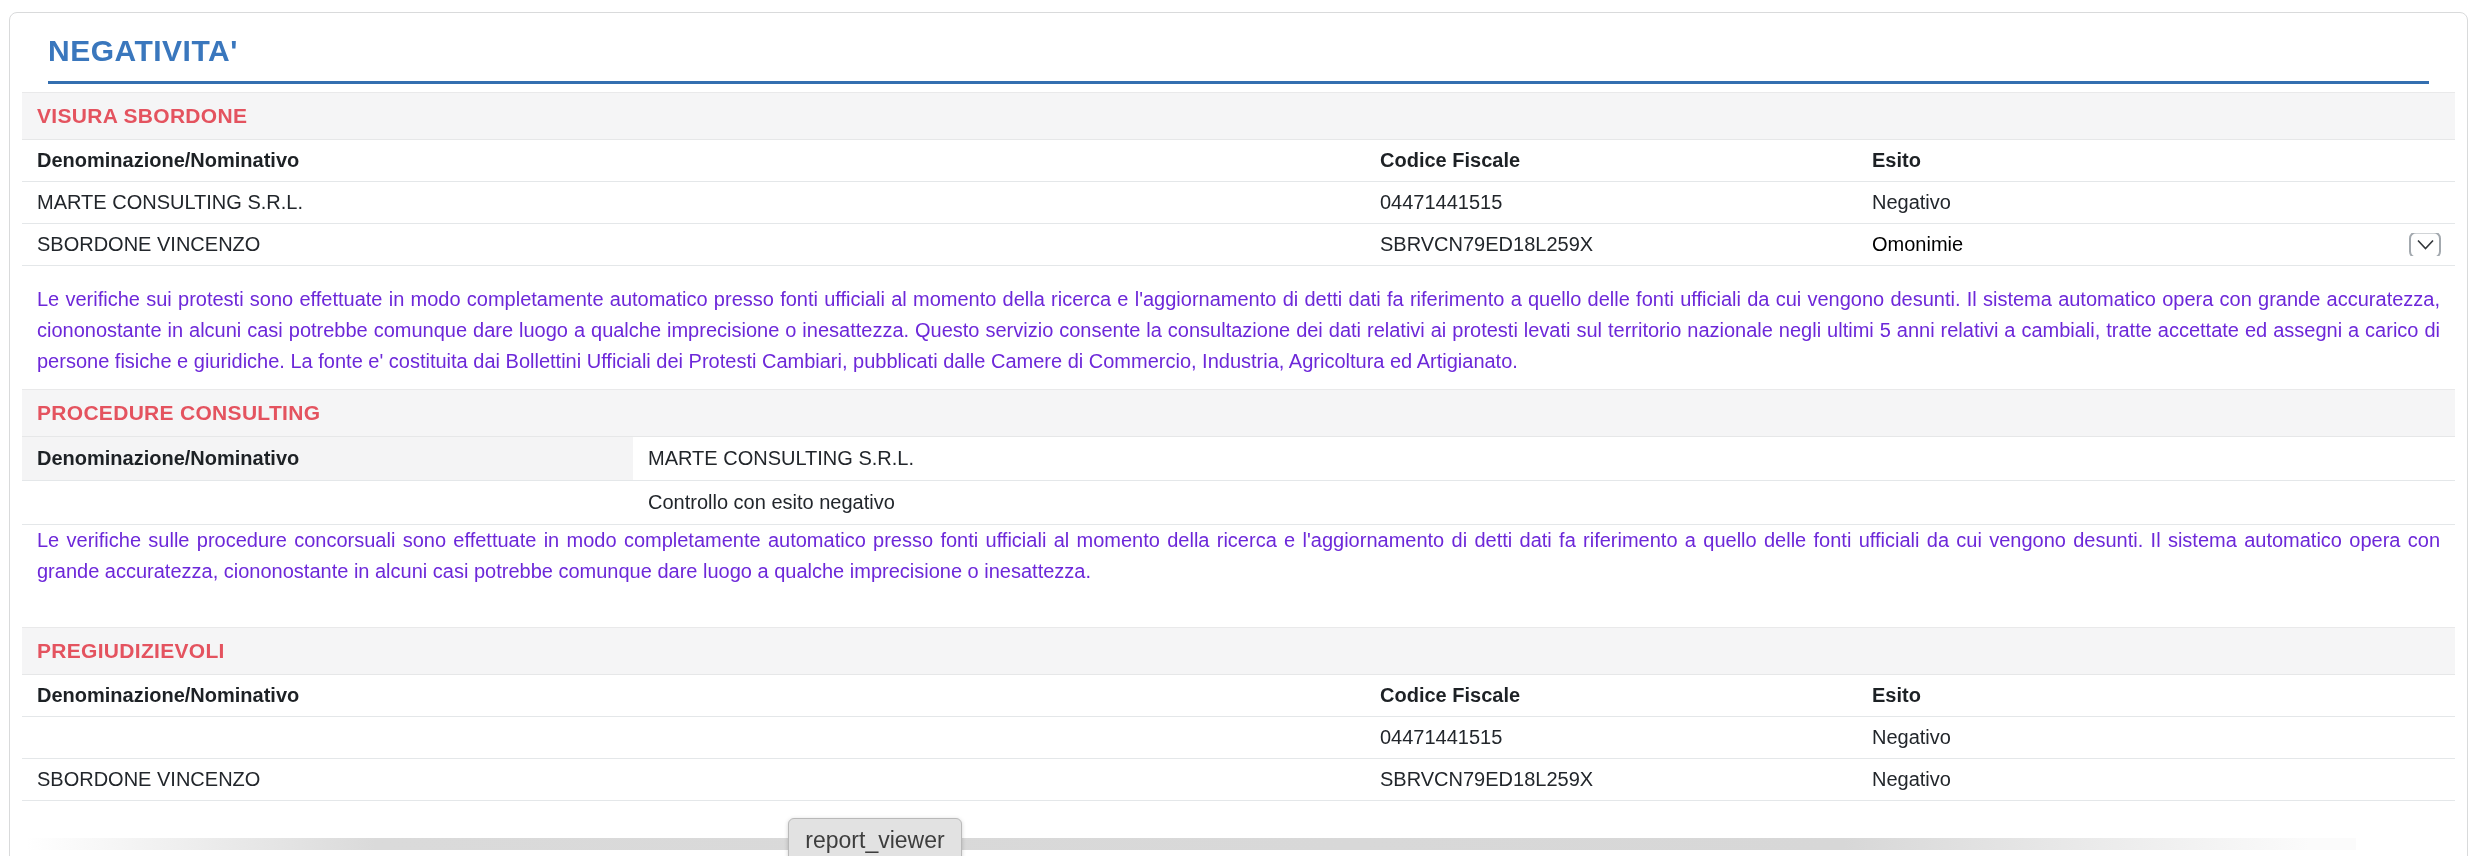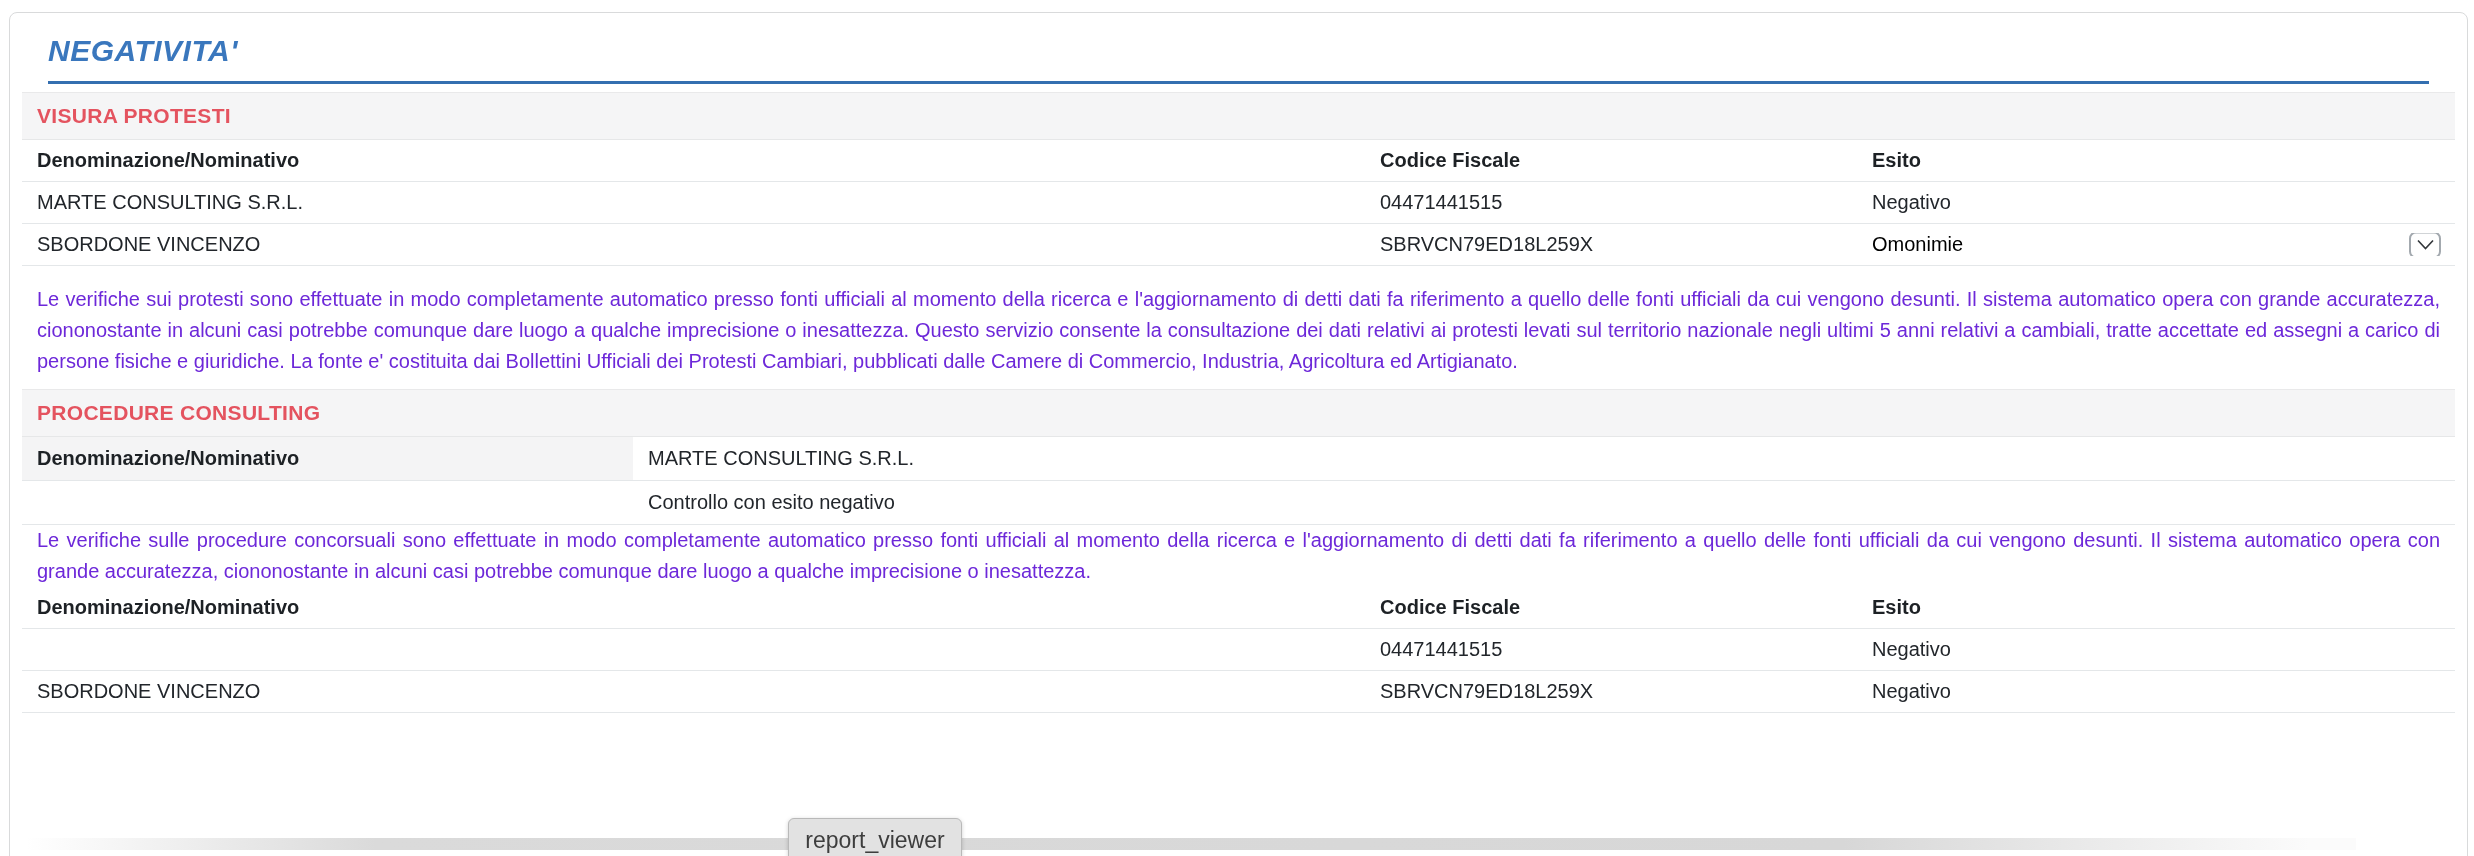--- a/index.html
+++ b/index.html
@@ -9,21 +9,21 @@
     font-family:"Liberation Sans", sans-serif;
     -webkit-font-smoothing:antialiased;
   }
   .panel{
     position:absolute;left:9px;top:12px;width:2459px;height:920px;
     box-sizing:border-box;border:1px solid #d9dadb;border-radius:8px;
     background:#ffffff;
   }
   .content{padding:0 12px;}
   .page-title{
-    margin:20px 26px 12px;font-size:30px;line-height:36px;font-weight:bold;font-style:italic;
+    margin:20px 26px 12px;font-size:30px;line-height:36px;font-weight:bold;
     color:#3a77bd;letter-spacing:0.5px;
   }
   .title-rule{height:3px;background:#346fb0;margin:9px 26px 0;}
   .section-bar{
     margin-top:8px;background:#f5f5f6;border-top:1px solid #e9e9ea;border-bottom:1px solid #e6e7e8;
     padding:11px 15px;font-size:21px;line-height:24px;font-weight:bold;color:#e4535f;
     letter-spacing:0.3px;
   }
   .gap-top{margin-top:40px;}
   .t3 .trow{
@@ -67,21 +67,21 @@
 </style>
 </head>
 <body>
 
 <div class="panel">
   <div class="content">
 
     <h1 class="page-title">NEGATIVITA'</h1>
     <div class="title-rule"></div>
 
-    <div class="section-bar">VISURA PROTESTI</div>
+    <div class="section-bar">VISURA SBORDONE</div>
     <div class="t3">
       <div class="trow thead">
         <div class="cell">Denominazione/Nominativo</div>
         <div class="cell">Codice Fiscale</div>
         <div class="cell">Esito</div>
       </div>
       <div class="trow">
         <div class="cell">MARTE CONSULTING S.R.L.</div>
         <div class="cell">04471441515</div>
         <div class="cell">Negativo</div>
@@ -107,20 +107,21 @@
         <div class="label-cell">Denominazione/Nominativo</div>
         <div class="plain-cell">MARTE CONSULTING S.R.L.</div>
       </div>
       <div class="trow">
         <div></div>
         <div class="plain-cell">Controllo con esito negativo</div>
       </div>
     </div>
     <p class="disclaimer second">Le verifiche sulle procedure concorsuali sono effettuate in modo completamente automatico presso fonti ufficiali al momento della ricerca e l'aggiornamento di detti dati fa riferimento a quello delle fonti ufficiali da cui vengono desunti. Il sistema automatico opera con grande accuratezza, ciononostante in alcuni casi potrebbe comunque dare luogo a qualche imprecisione o inesattezza.</p>
 
+    <div class="section-bar gap-top">PREGIUDIZIEVOLI</div>
     <div class="t3">
       <div class="trow thead">
         <div class="cell">Denominazione/Nominativo</div>
         <div class="cell">Codice Fiscale</div>
         <div class="cell">Esito</div>
       </div>
       <div class="trow">
         <div class="cell"></div>
         <div class="cell">04471441515</div>
         <div class="cell">Negativo</div>

